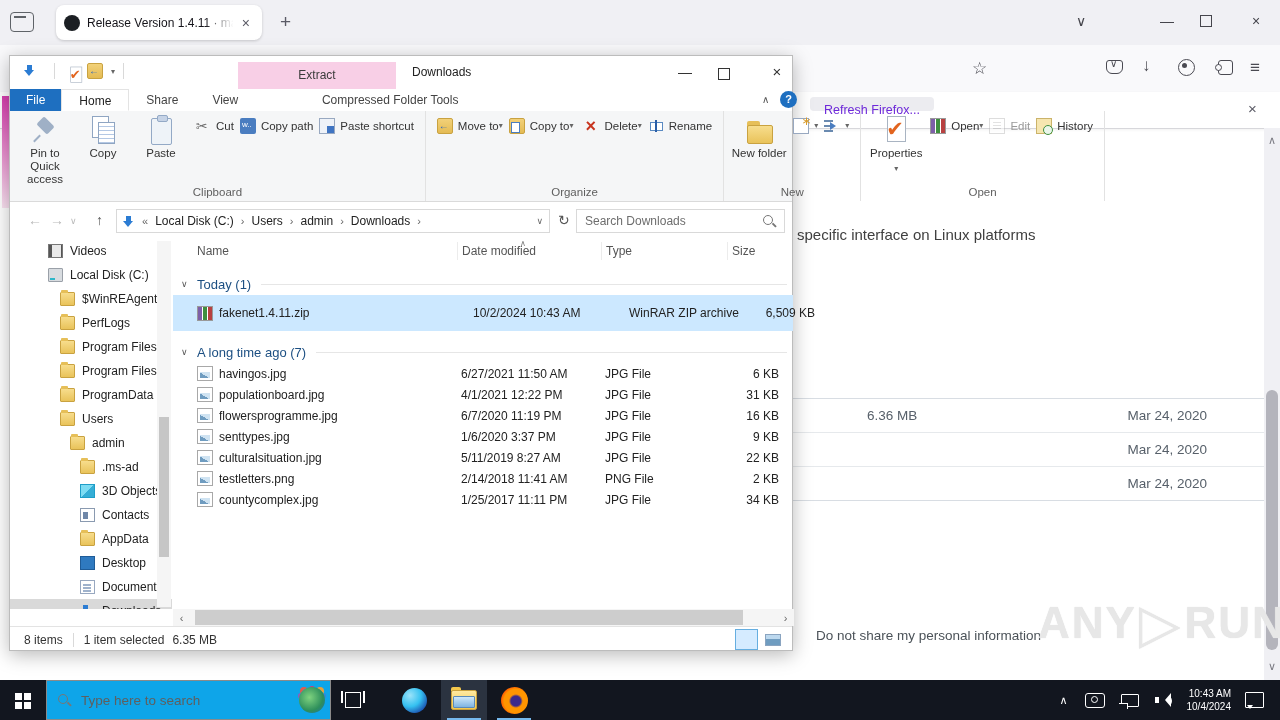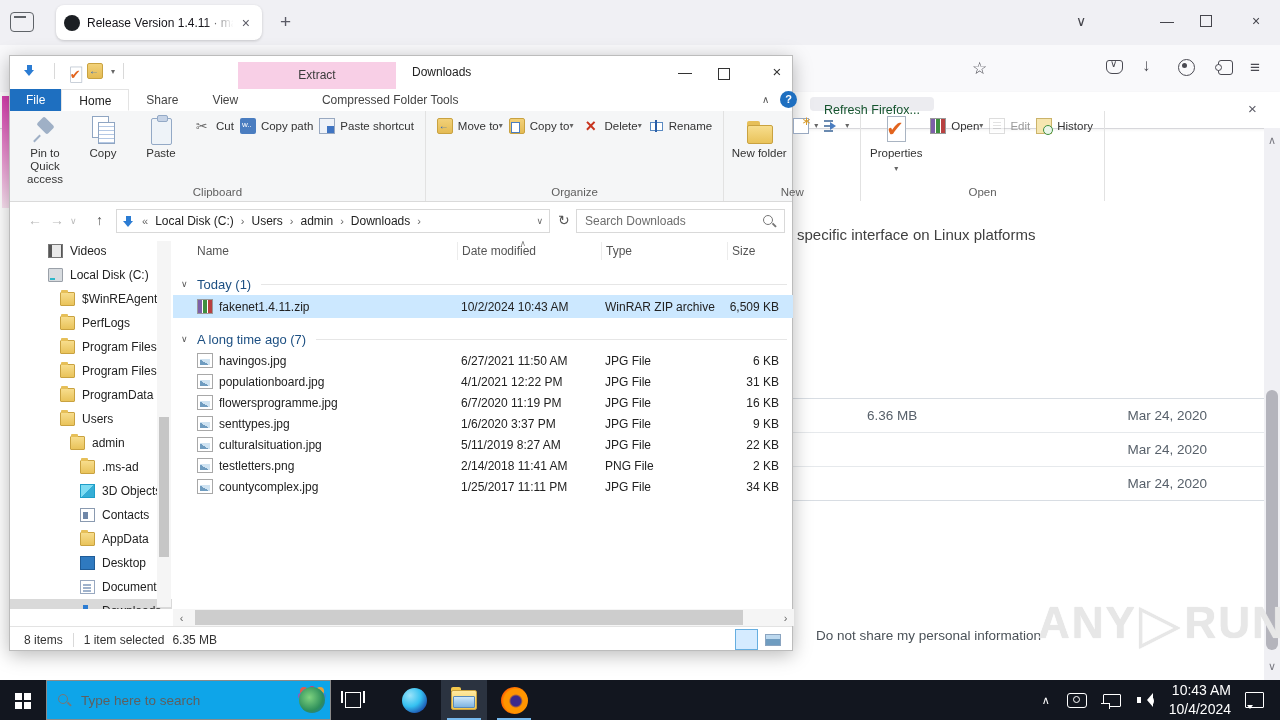--- a/index.html
+++ b/index.html
@@ -20,21 +20,21 @@
   .maxbox{top:15px;width:10px;height:10px;border:1.4px solid #45454c;}
   .ffx-toolbar{left:0;top:45px;width:1280px;height:47px;background:#f9f9fb;border-bottom:1px solid #e4e4e8;}
   .tb-ic{top:58px;color:#4a4a52;font-size:17px;}
   .circle-ic{top:59px;width:15px;height:15px;border:1.6px solid #4a4a52;border-radius:50%;}
   .circle-ic::after{content:"";position:absolute;left:3.4px;top:3.4px;width:5px;height:5px;border-radius:50%;background:#4a4a52;}
   .pocket-ic{top:60px;width:15px;height:12px;border:1.6px solid #4a4a52;border-radius:3px 3px 6px 6px;}
   .pocket-ic::after{content:"∨";position:absolute;left:3px;top:-3px;color:#4a4a52;font-size:10px;}
   .puzzle-ic{top:60px;width:13px;height:13px;border:1.6px solid #4a4a52;border-radius:3px;}
   .puzzle-ic::after{content:"";position:absolute;left:-4px;top:3px;width:5px;height:5px;border-radius:50%;background:#f9f9fb;border:1.6px solid #4a4a52;}
   .ffx-notif{left:0;top:92px;width:1280px;height:36px;background:#fff;border-bottom:1px solid #d7d7db;box-shadow:0 1px 3px rgba(0,0,0,.06);}
-  .refresh-btn{left:810px;top:97px;height:14px;padding:0 14px;background:#ececf0;border:none;border-radius:4px;font-size:12.5px;color:#14532d;line-height:26px;}
+  .refresh-btn{left:810px;top:97px;height:14px;padding:0 14px;background:#ececf0;border:none;border-radius:4px;font-size:12.5px;color:#6d28d9;line-height:26px;}
   .ffx-notif-close{left:1248px;top:100px;color:#5b5b66;font-size:15px;}
   .ffx-line{left:797px;top:226px;font-size:15px;color:#404040;}
   .assets{left:760px;top:398px;width:508px;border:1px solid #d8dde3;border-radius:6px;background:#fff;}
   .asset-row{position:relative;height:33px;border-bottom:1px solid #e6e9ec;}
   .asset-row:last-child{border-bottom:none;}
   .asset-size{position:absolute;left:106px;top:9px;font-size:13.5px;color:#57606a;}
   .asset-date{position:absolute;right:62px;top:9px;font-size:13.5px;color:#57606a;}
   .ffx-footer{left:816px;top:628px;font-size:13.5px;color:#4b5258;}
   .ffx-scroll{left:1264px;top:128px;width:16px;height:552px;background:#f0f0f4;}
   .ffx-thumb{left:1266px;top:390px;width:12px;height:260px;background:#b4b4bc;border-radius:6px;}
@@ -151,21 +151,21 @@
   .tree-thumb{left:149px;top:178px;width:10px;height:140px;background:#c6c6c6;}
   .files{left:163px;top:0;width:620px;height:100%;}
   .fhead{display:grid;grid-template-columns:284px 144px 126px 66px;height:24px;align-items:center;color:#555;}
   .fhead > div{padding-left:4px;border-left:1px solid #ececec;height:18px;line-height:18px;position:relative;}
   .fhead > div:first-child{padding-left:24px;border-left:none;}
   .sort-caret{position:absolute;left:62px;top:-7px;font-size:8px;color:#777;}
   .fgroup-head{position:relative;height:22px;margin-top:10px;display:flex;align-items:center;color:#1c4f82;font-size:13px;}
   .fgroup-chev{margin-left:8px;font-size:9px;color:#555;width:16px;}
   .fgroup-rule{flex:1;height:1px;background:#e6e6e6;margin:0 6px 0 10px;}
   .frow{display:grid;grid-template-columns:284px 144px 126px 66px;height:21px;align-items:center;color:#222;}
-  .frow.sel{background:#cce8ff;height:23px;}
+  .frow.sel{background:#cce8ff;height:36px;gap:12px;}
   .fname{display:flex;align-items:center;padding-left:24px;overflow:hidden;white-space:nowrap;}
   .fic{width:16px;height:15px;position:relative;margin-right:6px;flex:0 0 16px;}
   .f-img{background:#fff;border:1px solid #a8a8a8;box-sizing:border-box;}
   .f-img::after{content:"";position:absolute;left:2px;bottom:2px;width:10px;height:6px;background:linear-gradient(to top right,#6f9cc0 45%,#cfe3f2 45%);}
   .fdate,.ftype{padding-left:4px;color:#222;white-space:nowrap;}
   .fsize{text-align:right;padding-right:14px;white-space:nowrap;}
   .hscroll{left:163px;top:553px;width:621px;height:17px;background:#f5f5f5;display:flex;align-items:center;}
   .hs-arr{width:17px;text-align:center;color:#666;font-size:11px;}
   .hs-track{flex:1;height:100%;position:relative;}
   .hs-thumb{position:absolute;left:5px;top:1px;width:548px;height:15px;background:#cdcdcd;}
@@ -200,21 +200,21 @@
   .tray{margin-left:auto;display:flex;align-items:center;height:40px;color:#fff;}
   .tray-chev{font-size:11px;color:#fff;padding:0 9px;}
   .cam-ic{position:relative;width:18px;height:13px;border:1.4px solid #fff;border-radius:3px;margin:0 8px;}
   .cam-ic::after{content:"";position:absolute;left:5px;top:2.6px;width:5px;height:5px;border:1.3px solid #fff;border-radius:50%;}
   .net-ic{position:relative;width:16px;height:11px;border:1.4px solid #fff;margin:0 8px;border-radius:1px;}
   .net-ic::after{content:"";position:absolute;left:-3px;bottom:-3px;width:8px;height:5px;background:#12161f;border-top:1.4px solid #fff;border-right:1.4px solid #fff;}
   .spk-ic{position:relative;width:18px;height:14px;margin:0 8px;}
   .spk-ic::before{content:"";position:absolute;left:0;top:4px;width:4px;height:6px;background:#fff;}
   .spk-ic::after{content:"";position:absolute;left:3px;top:0;border:7px solid transparent;border-right:6px solid #fff;}
   .spk-wave{position:absolute;right:1px;top:2px;width:9px;height:10px;border:1.4px solid transparent;border-right-color:#fff;border-radius:50%;}
-  .clock{text-align:right;font-size:14px;line-height:1.35;color:#fff;margin:0 14px 0 6px;}
+  .clock{text-align:right;font-size:10px;line-height:1.35;color:#fff;margin:0 14px 0 6px;}
   .action-ic{position:relative;width:17px;height:14px;border:1.4px solid #fff;border-radius:1px;margin-right:16px;}
   .action-ic::after{content:"";position:absolute;left:1px;bottom:-5px;border:3px solid transparent;border-top:4px solid #fff;}
 </style>
 </head>
 <body>
 
 <div class="screen">
 
   <div class="abs ffx-tabstrip"></div>
   <div class="abs ffx-histicon"></div>

